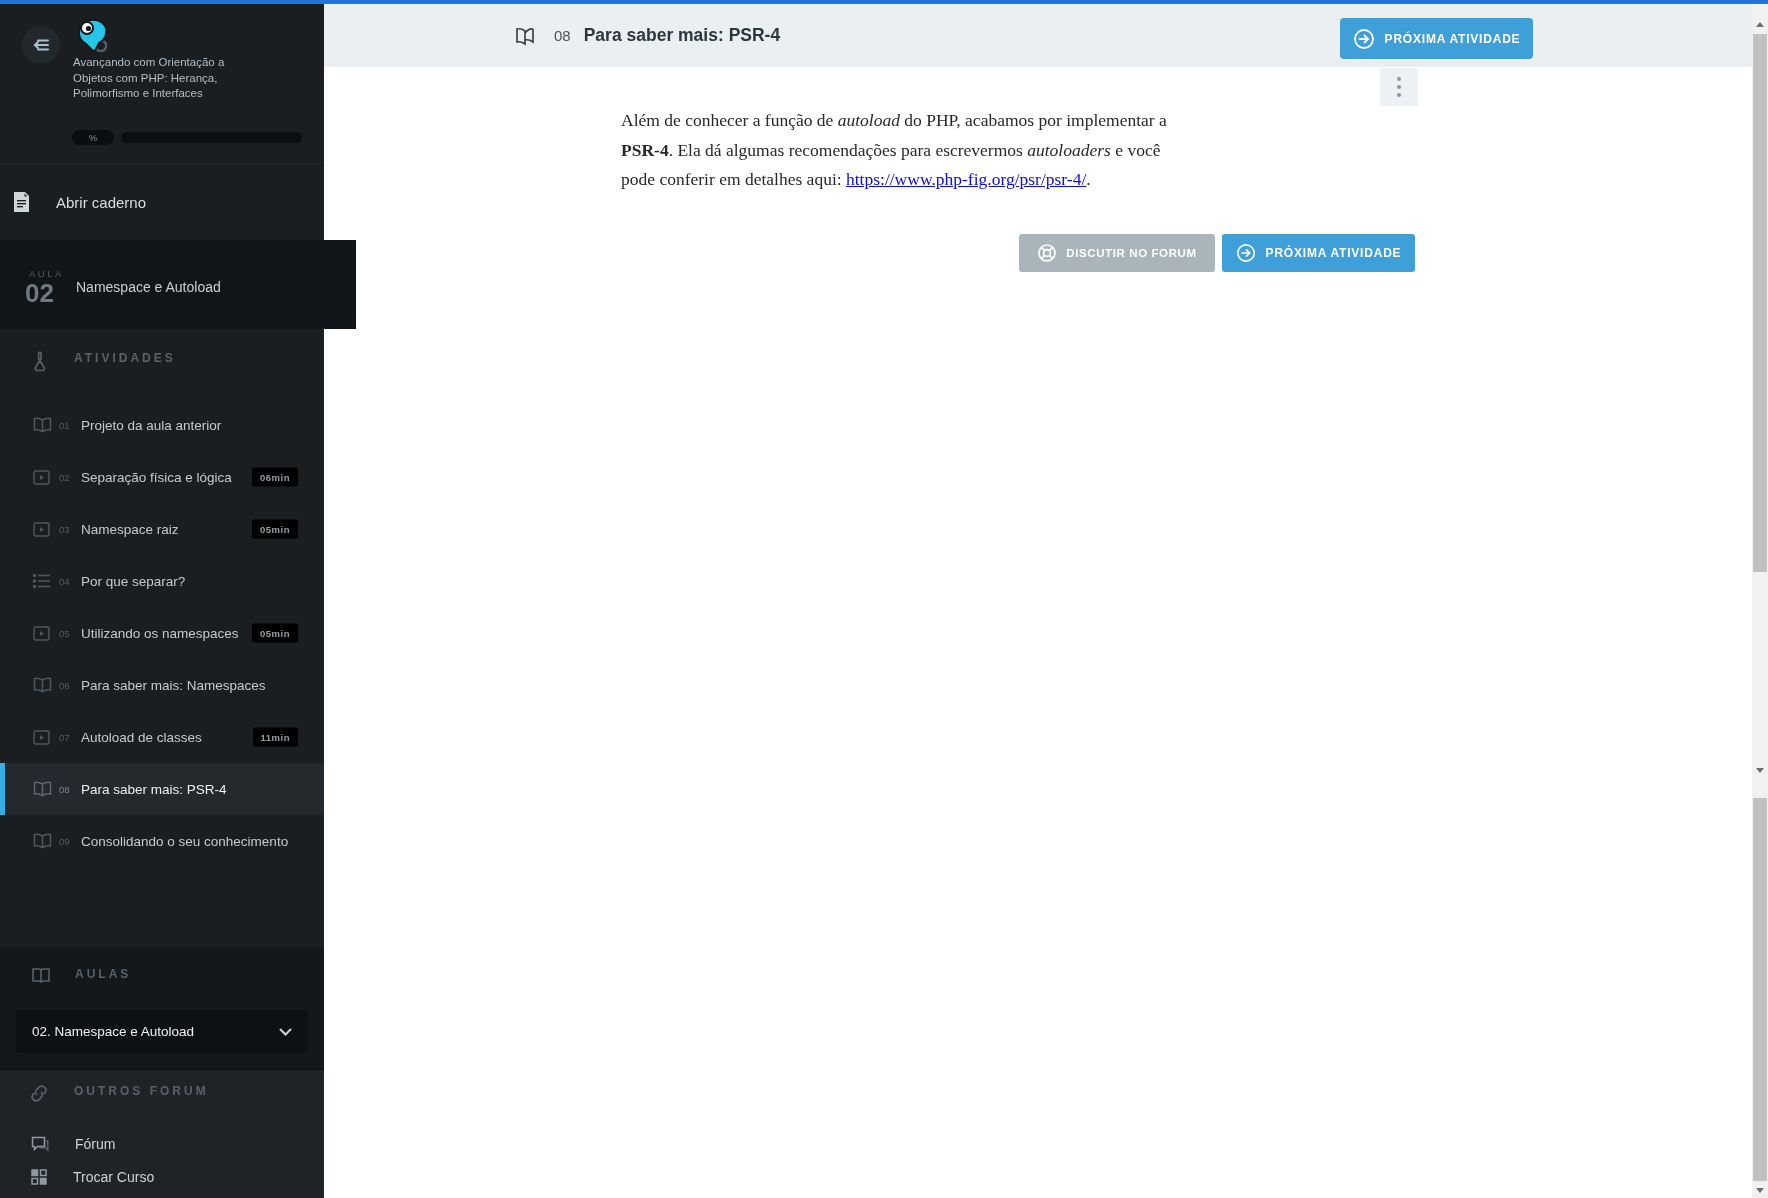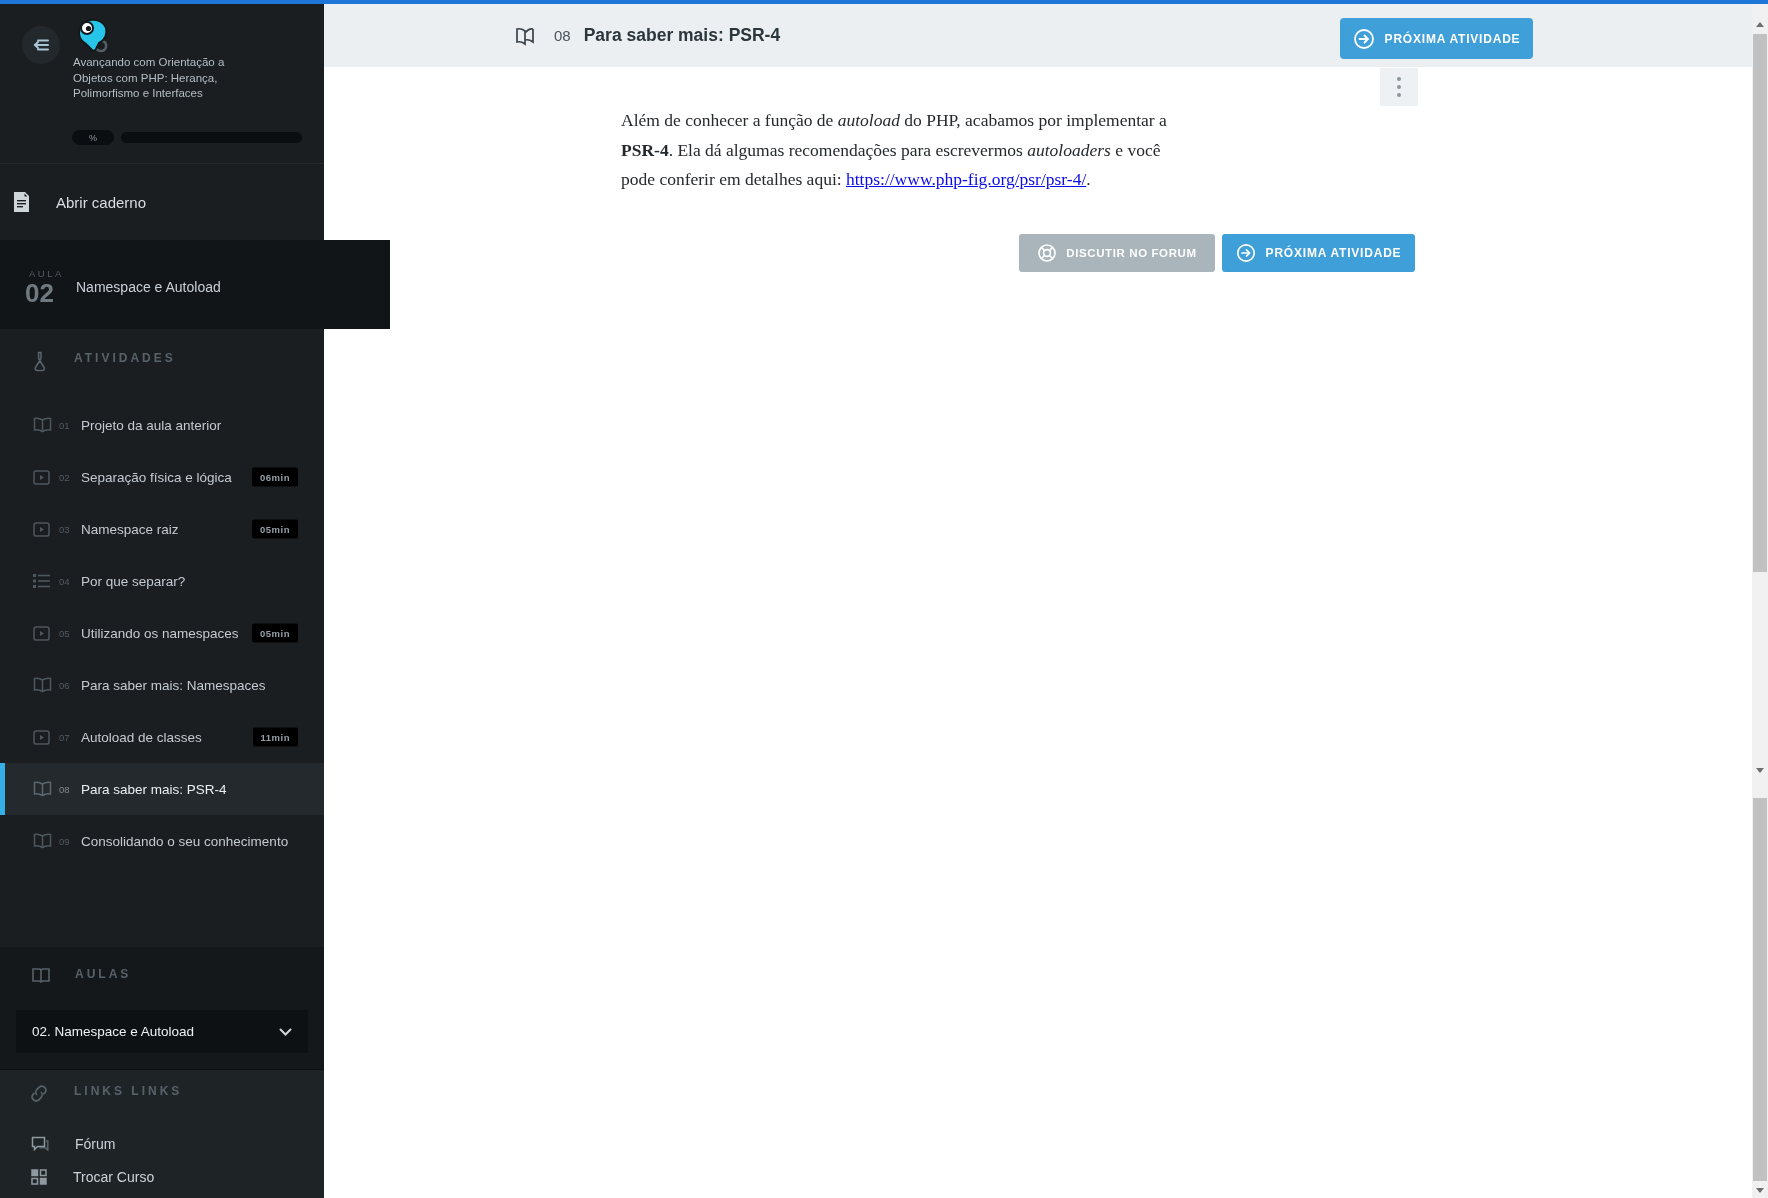--- a/index.html
+++ b/index.html
@@ -17,21 +17,21 @@
   .logo{position:absolute;left:70px;top:16px;width:44px;height:44px;}
   .course-title{position:absolute;left:73px;top:55px;width:190px;font-size:11.5px;line-height:15.5px;color:#b4bec4;}
   .pct-pill{position:absolute;left:72px;top:130px;width:42px;height:15px;border-radius:8px;background:#0b0e10;
     font-size:9px;color:#8d979d;display:flex;align-items:center;justify-content:center;}
   .progress-track{position:absolute;left:121px;top:132px;width:181px;height:11px;border-radius:6px;background:#0b0e10;}
 
   .caderno-row{position:absolute;left:0;top:163px;width:324px;height:77px;border-top:1px solid rgba(255,255,255,.05);
     display:flex;align-items:center;padding-left:13px;box-sizing:border-box;cursor:pointer;}
   .caderno-row .lbl{margin-left:26px;font-size:15px;color:#d8dee2;}
 
-  .aula-block{position:absolute;left:0;top:240px;width:390px;height:89px;background:#111518;}
+  .aula-block{position:absolute;left:0;top:240px;width:324px;height:89px;background:#111518;padding-left:32px;}
   .aula-word{position:absolute;left:29px;top:28px;font-size:9.5px;letter-spacing:2.5px;color:#515c63;}
   .aula-num{position:absolute;left:25px;top:38px;font-size:26px;font-weight:bold;color:#6e7980;}
   .aula-title{position:absolute;left:76px;top:39px;font-size:14px;color:#c9d0d5;}
 
   .activities{position:absolute;left:0;top:329px;width:324px;height:618px;}
   .sec-head{display:flex;align-items:flex-start;}
   .sec-head .sec-lbl{font-size:12px;font-weight:bold;letter-spacing:3px;color:#57626a;}
   .act-head{position:absolute;left:33px;top:22px;}
   .act-head .sec-lbl{margin-left:25px;}
   .act-list{position:absolute;left:0;top:70px;width:324px;}
@@ -294,21 +294,21 @@
   </div>
 
   <div class="outros-sec">
     <div class="sec-head outros-head">
       <span class="icon">
         <svg width="20" height="19" viewBox="0 0 20 19" fill="none" stroke="#57626a" stroke-width="1.7">
           <path d="M8 11 a4 4 0 0 1 0 -5.6 l2.4 -2.4 a4 4 0 0 1 5.6 5.6 l-1.6 1.6"></path>
           <path d="M12 8 a4 4 0 0 1 0 5.6 l-2.4 2.4 a4 4 0 0 1 -5.6 -5.6 l1.6 -1.6"></path>
         </svg>
       </span>
-      <span class="sec-lbl">LINKS LINKS</span>
+      <span class="sec-lbl">OUTROS FORUM</span>
     </div>
     <div class="link-row forum">
       <span class="icon">
         <svg width="18" height="16" viewBox="0 0 18 16" fill="none" stroke="#8f99a0" stroke-width="1.5">
           <path d="M1.5 1.5 h12 v9 h-7 l-3 3 v-3 h-2 z"></path>
           <path d="M15 5 h1.8 v9 l-2.5 -2.2 h-6" stroke="#5a646b"></path>
         </svg>
       </span>
       <span class="lbl">Fórum</span>
     </div>

